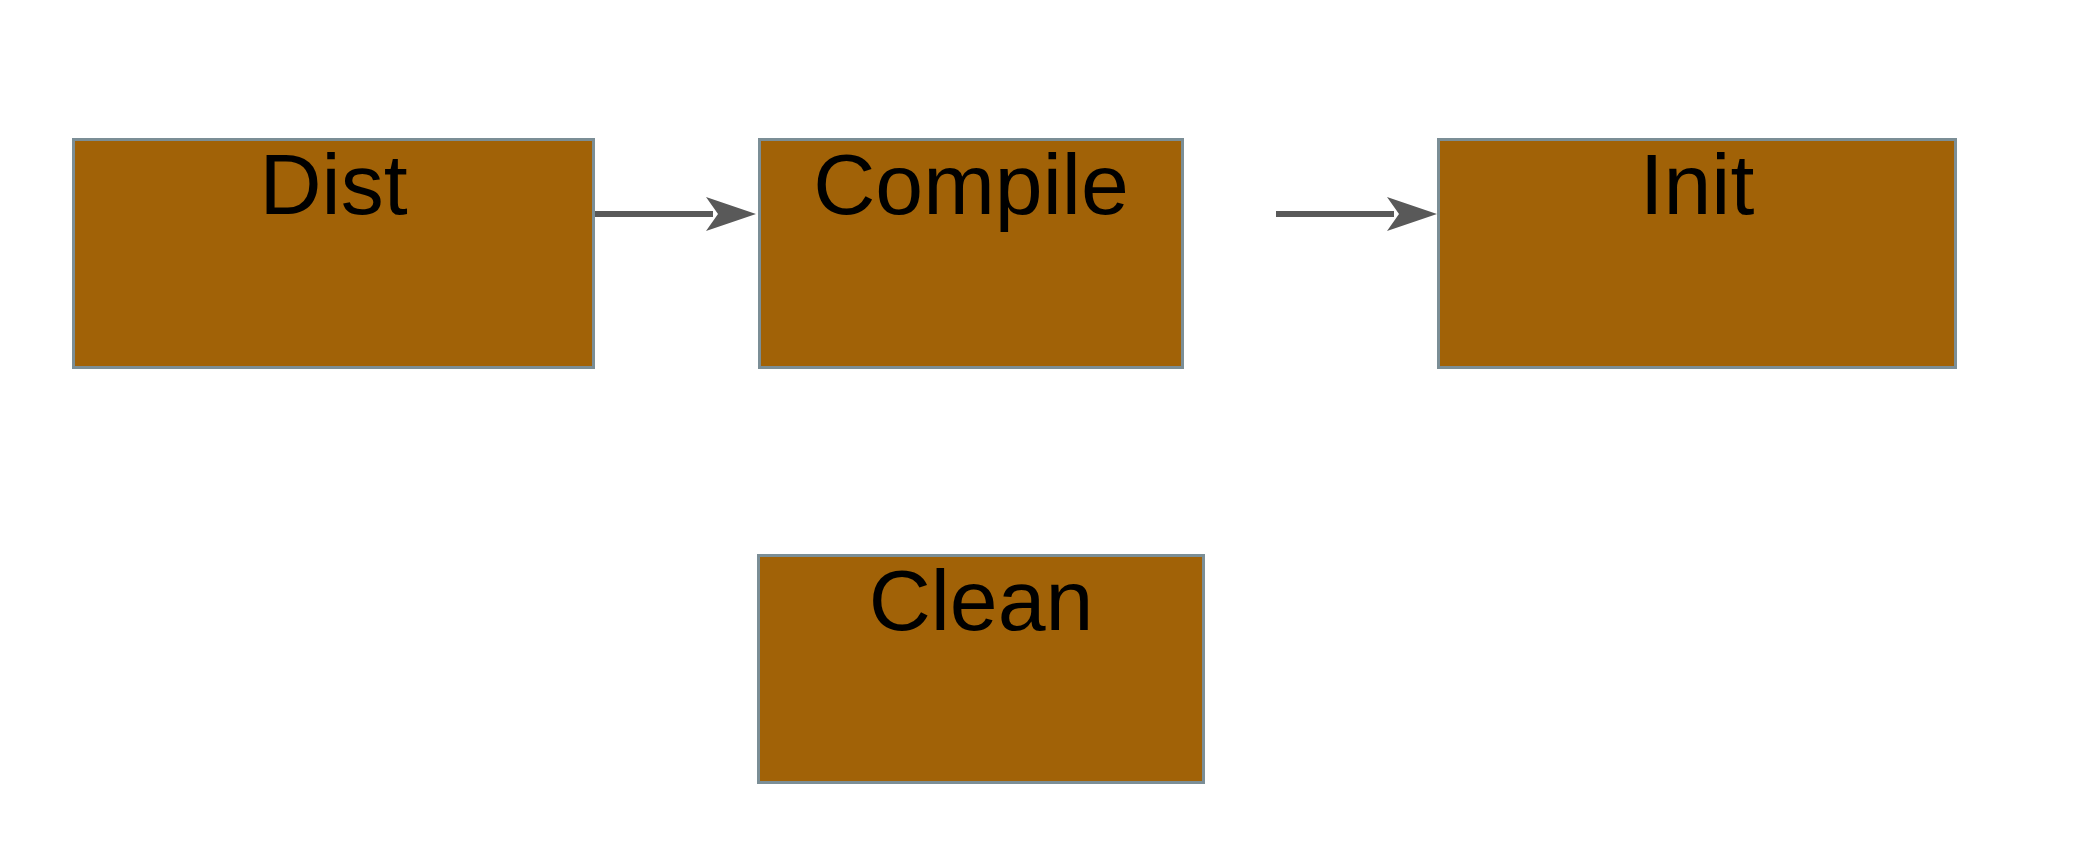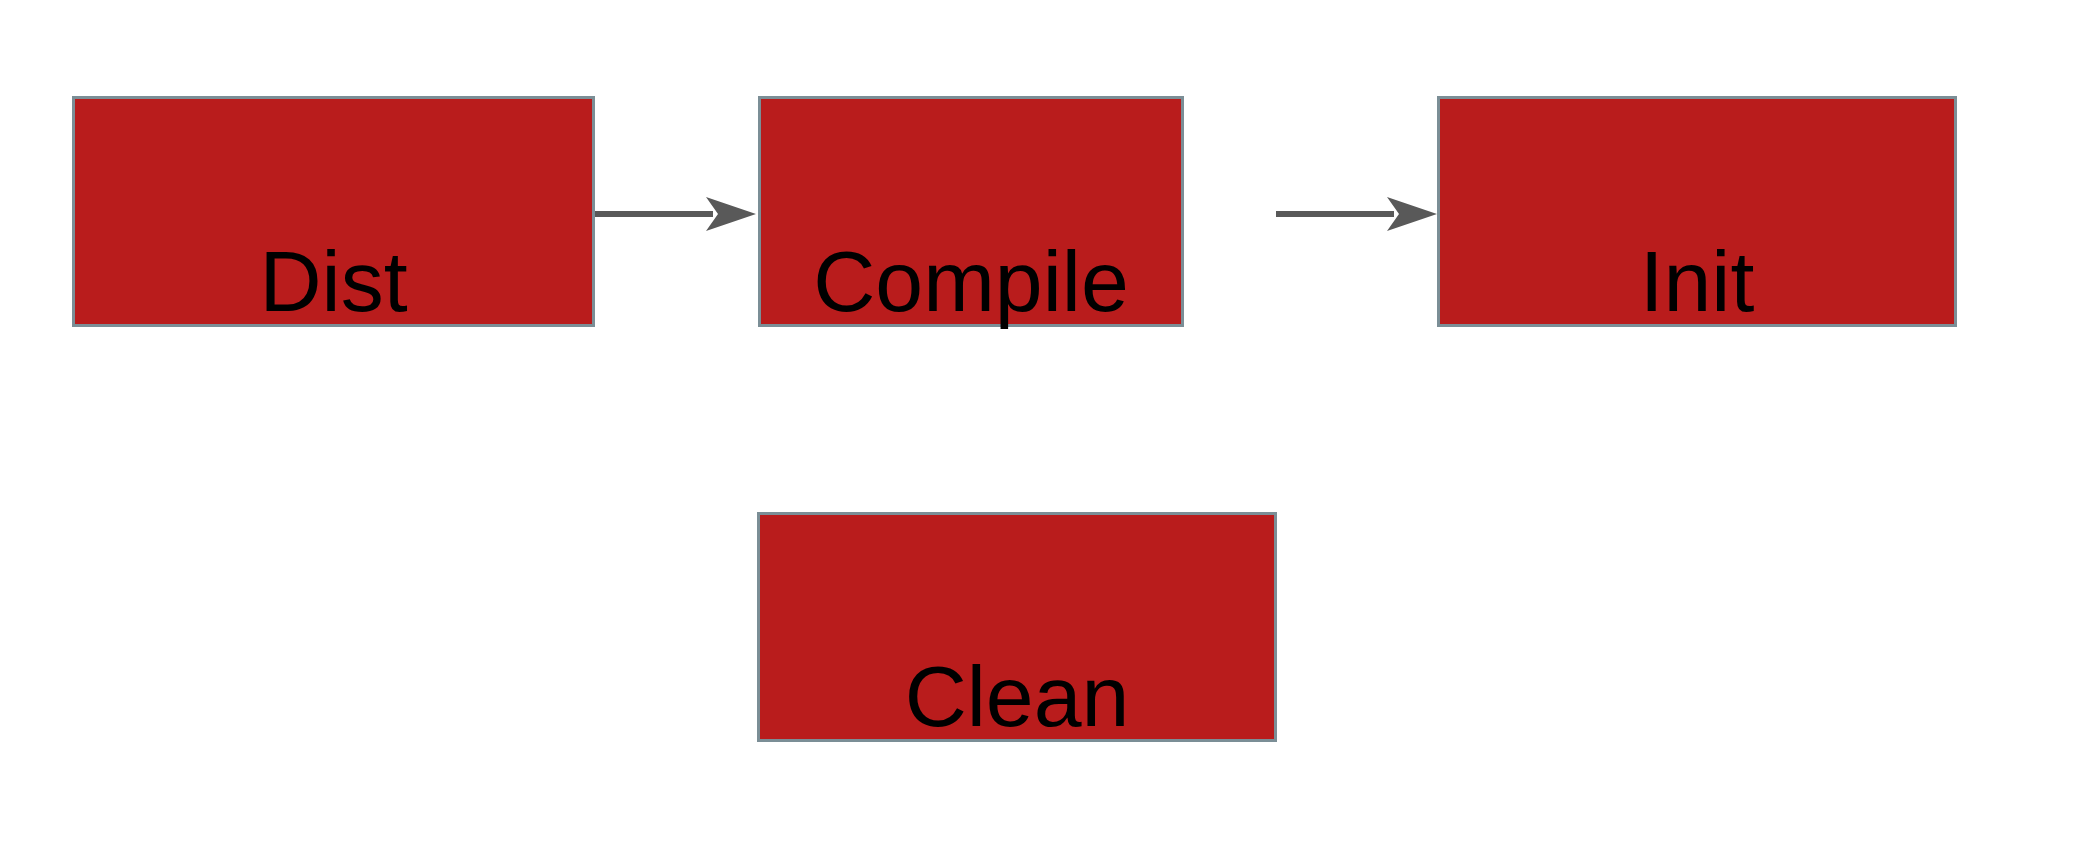--- a/index.html
+++ b/index.html
@@ -11,37 +11,38 @@
     position: relative;
     width: 2078px;
     height: 848px;
     background: #ffffff;
     overflow: hidden;
     font-family: "Liberation Sans", sans-serif;
   }
   .node {
     position: absolute;
     box-sizing: border-box;
-    background: #b91c1c;
+    background: #a16207;
     border: 3px solid #7b8e96;
     display: flex;
-    align-items: flex-end;
+    align-items: flex-start;
     justify-content: center;
+    margin-top: 42px;
   }
   .node-label {
     font-size: 86px;
     line-height: 1;
     color: #000000;
     letter-spacing: 0px;
     white-space: nowrap;
   }
   #node-dist    { left: 72px;   top: 96px;  width: 523px; height: 231px; }
   #node-compile { left: 758px;  top: 96px;  width: 426px; height: 231px; }
   #node-init    { left: 1437px; top: 96px;  width: 520px; height: 231px; }
-  #node-clean   { left: 757px;  top: 512px; width: 520px; height: 230px; }
+  #node-clean   { left: 757px;  top: 512px; width: 448px; height: 230px; }
   .edge {
     position: absolute;
     overflow: visible;
   }
   #edge-1 { left: 595px;  top: 194px; }
   #edge-2 { left: 1276px; top: 194px; }
 </style>
 </head>
 <body>
 

